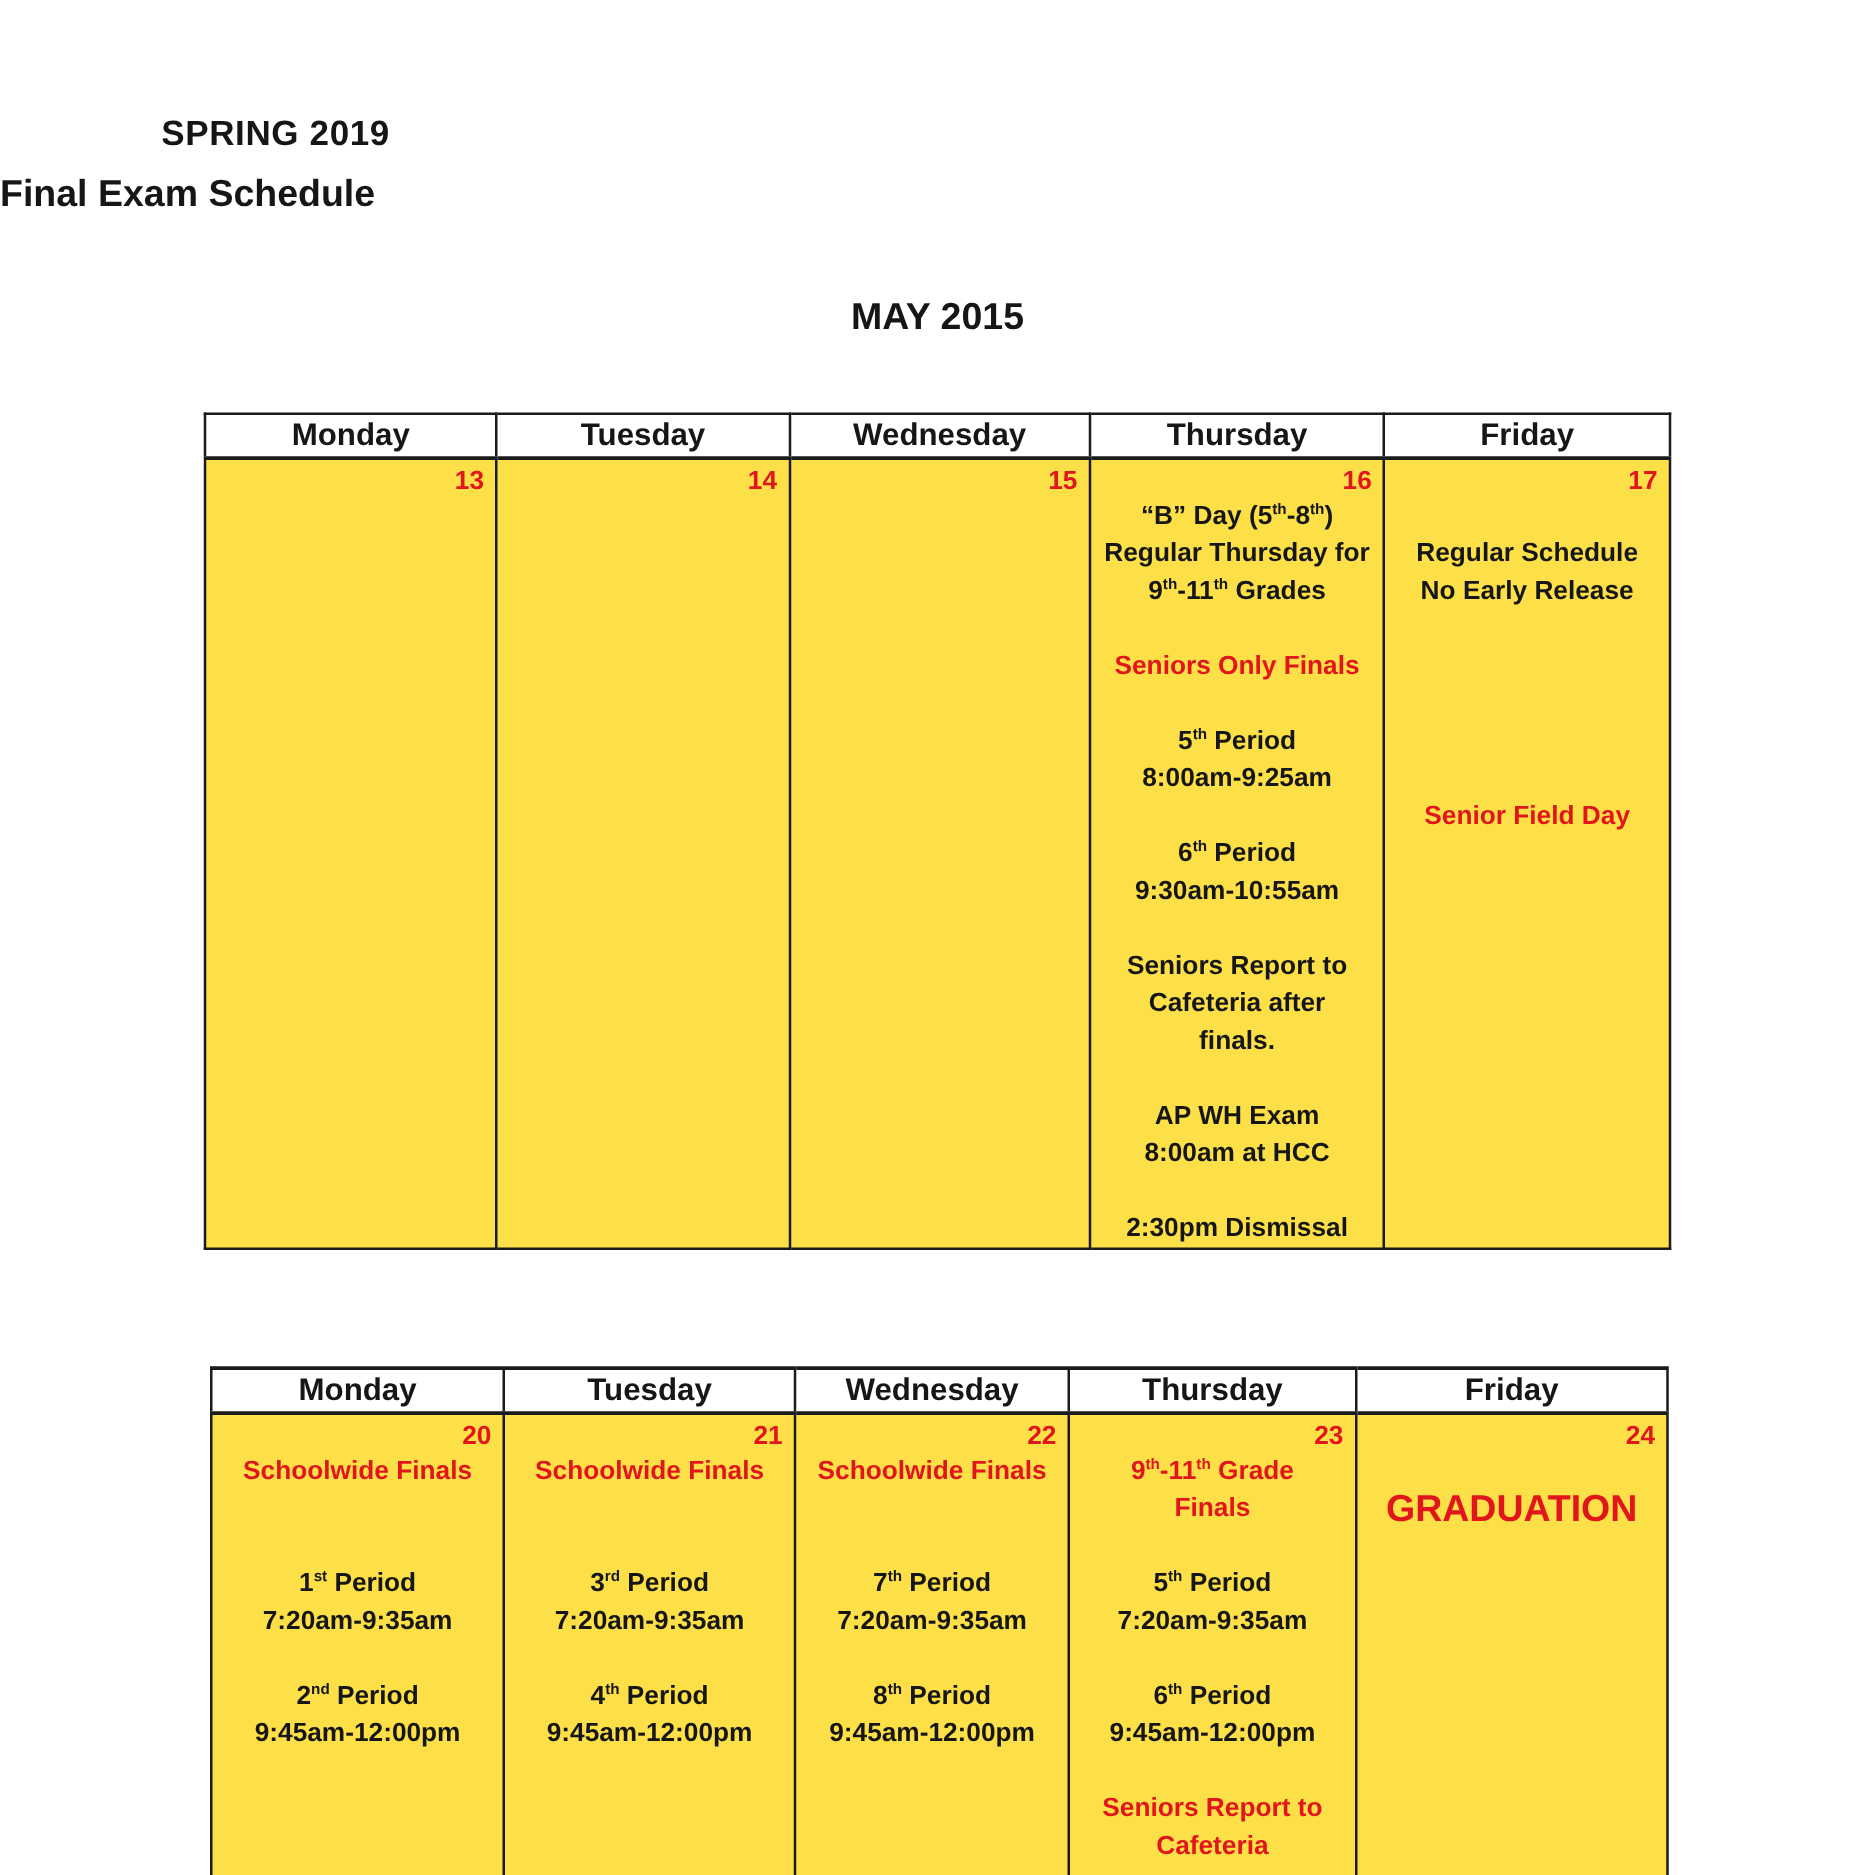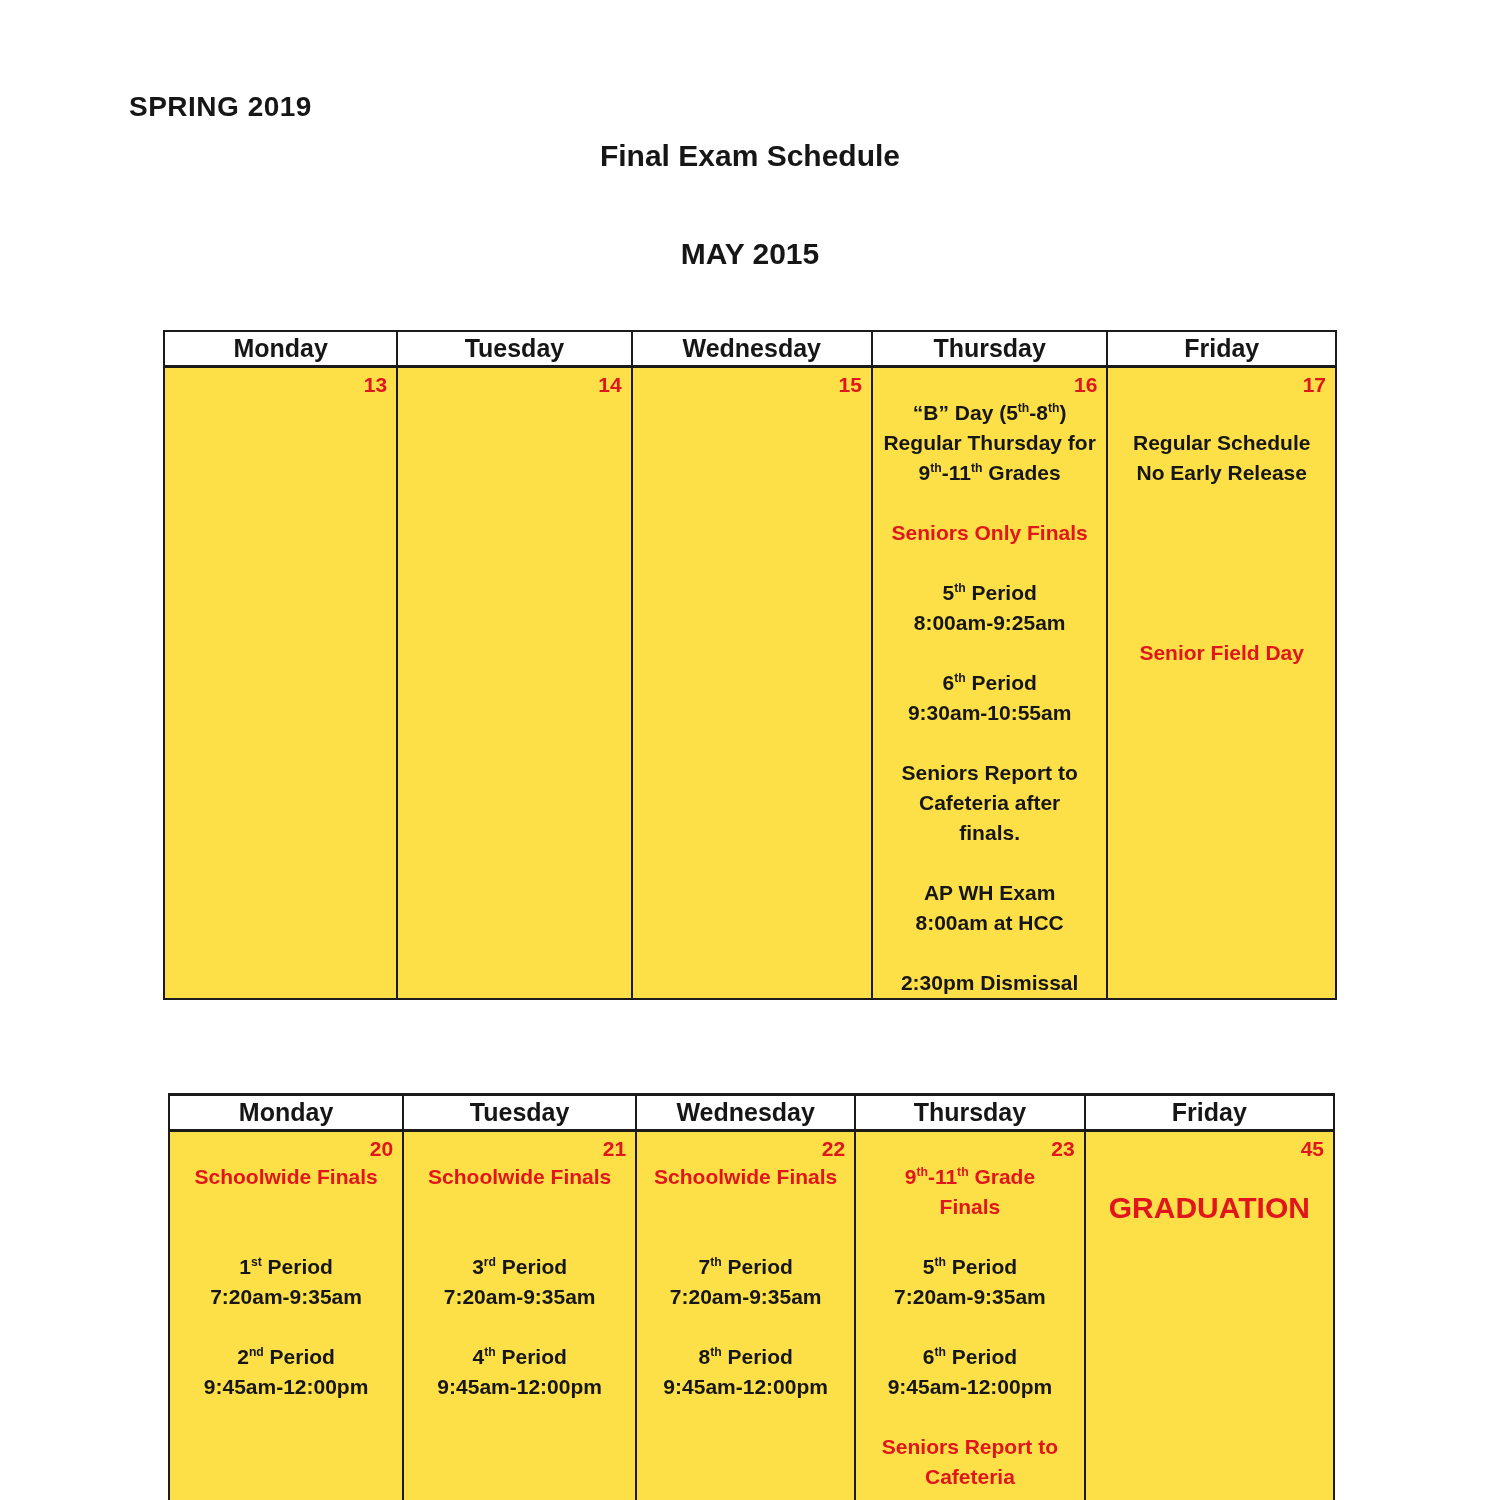--- a/index.html
+++ b/index.html
@@ -22,21 +22,21 @@
     top: 91px;
     font-size: 28px;
     letter-spacing: 0.5px;
     margin-left: 41px;
   }
   .doc-title {
     position: absolute;
     left: 0;
     top: 139px;
     width: 100%;
-    text-align: center;
+    text-align: left;
     font-size: 30px;
   }
   .doc-month {
     position: absolute;
     left: 0;
     top: 237px;
     width: 100%;
     text-align: center;
     font-size: 30px;
   }
@@ -214,19 +214,19 @@
           <div class="ln">5<sup>th</sup> Period</div>
           <div class="ln">7:20am-9:35am</div>
           <div class="ln">&nbsp;</div>
           <div class="ln">6<sup>th</sup> Period</div>
           <div class="ln">9:45am-12:00pm</div>
           <div class="ln">&nbsp;</div>
           <div class="ln red">Seniors Report to</div>
           <div class="ln red">Cafeteria</div>
         </td>
         <td>
-          <div class="date">45</div>
+          <div class="date">24</div>
           <div class="ln">&nbsp;</div>
           <div class="ln red big">GRADUATION</div>
         </td>
       </tr>
     </tbody>
 </table>
 
 </body></html>

